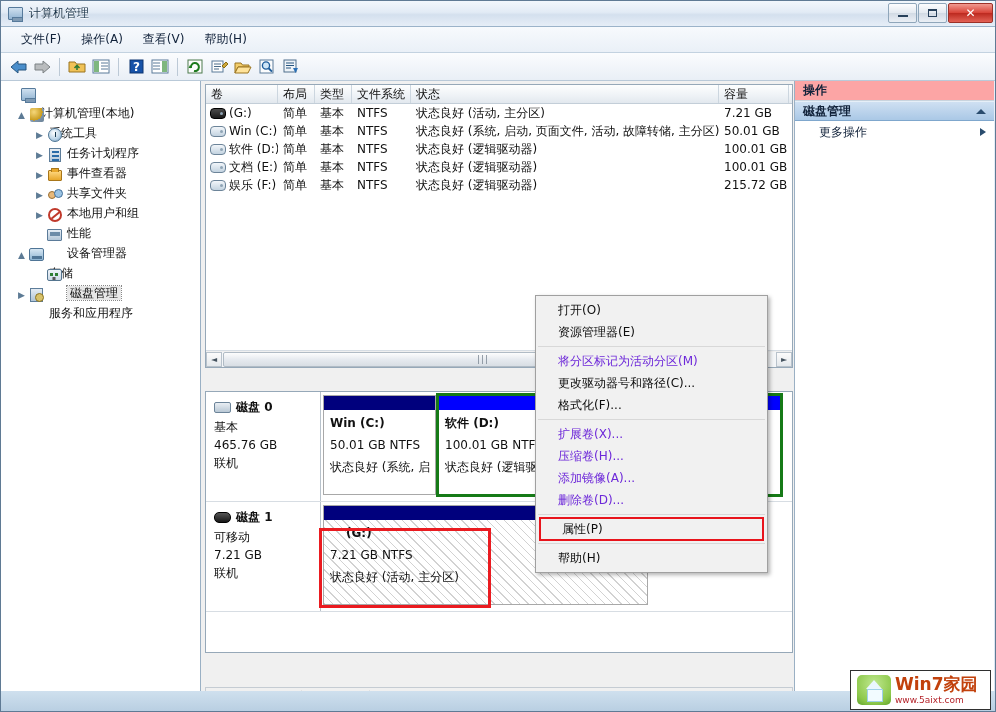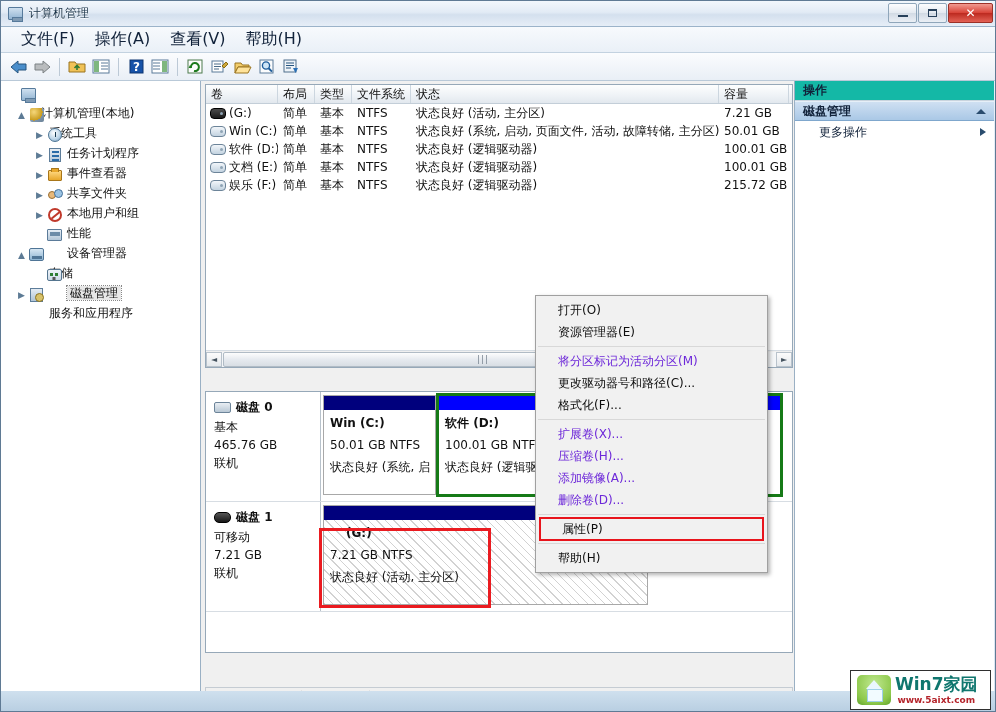--- a/index.html
+++ b/index.html
@@ -49,21 +49,21 @@
   .wbtn .glyph-max { width: 9px; height: 8px; border: 1px solid #27405a; border-top-width: 2px;}
 
   
   #menubar {
     position: absolute; left: 0; top: 26px; width: 994px; height: 26px;
     background: linear-gradient(#f7fafd, #eaf0f7);
     border-bottom: 1px solid #c3d2e0;
     display: flex; align-items: center; padding-left: 10px;
   }
   .menu-item {
-    padding: 3px 10px; font-size: 16px; color: #11223a; cursor: default;
+    padding: 3px 10px; font-size: 12px; color: #11223a; cursor: default;
   }
 
   
   #toolbar {
     position: absolute; left: 0; top: 52px; width: 994px; height: 28px;
     background: linear-gradient(#fbfcfe, #e9eff6);
     border-bottom: 1px solid #b9c9d8;
     display: flex; align-items: center; padding-left: 6px; gap: 2px;
   }
   .tb { width: 22px; height: 22px; display:flex; align-items:center; justify-content:center;
@@ -222,21 +222,21 @@
     background: #f0f0f0; border: 1px solid #c5ccd3; display: flex; align-items: center;
     padding-left: 10px; gap: 4px; font-size: 12px; color: #111;
   }
   .lg { display:flex; align-items:center; margin-right: 9px; }
   .lg .sw { width: 11px; height: 11px; margin-right: 5px; border: 1px solid rgba(0,0,0,.35); }
 
   
   #actions-head {
     height: 20px; display:flex; align-items:center; padding-left: 8px;
     font-weight: bold; font-size: 12px; color: #11223a;
-    border-bottom: 1px solid #c9d4de; background:#14b8a6;
+    border-bottom: 1px solid #c9d4de; background:#fca5a5;
   }
   #actions-group {
     height: 20px; display:flex; align-items:center; justify-content:space-between;
     padding: 0 8px; font-size: 12px; color: #11223a; font-weight: bold;
     background: linear-gradient(#cfe0f2,#aac8e6);
     border-top: 1px solid #e6eff8; border-bottom: 1px solid #7fa7cd;
   }
   .action-item {
     height: 22px; display:flex; align-items:center; justify-content:space-between;
     padding: 0 8px 0 24px; font-size: 12px; color: #11223a;
@@ -271,22 +271,22 @@
     z-index: 60; overflow: hidden;
   }
   #wm-logo { width: 34px; height: 30px; margin: 0 4px 0 6px; position: relative; flex: none;
      background: radial-gradient(circle at 50% 30%, #bfe88f, #8dc84b 70%, #5fa32b);
      border-radius: 5px; }
   #wm-logo:before { content:""; position:absolute; left:9px; top:5px; width:0;height:0;
      border-left:8px solid transparent;border-right:8px solid transparent;border-bottom:9px solid #eaf7ff;}
   #wm-logo:after { content:""; position:absolute; left:10px; top:14px; width:14px;height:11px;
      background:#f2fbff; border:1px solid #9fd0e8;}
   #wm-txt { display:flex; flex-direction:column; line-height:1; }
-  #wm-main { font-size: 17px; font-weight: bold; color: #0f766e; letter-spacing: 0px; }
-  #wm-sub { font-size: 9px; color: #b4232a; font-weight: bold; margin-top: 3px; text-align: center; }
+  #wm-main { font-size: 17px; font-weight: bold; color: #c2410c; letter-spacing: 0px; }
+  #wm-sub { font-size: 9px; color: #b4232a; font-weight: normal; margin-top: 3px; }
 
   
   #desktop-strip {
     position: absolute; left:0; bottom:0; width: 994px; height: 20px;
     background: linear-gradient(#cfe0ee,#b9cfe2);
   }
 </style>
 </head>
 <body>
 

